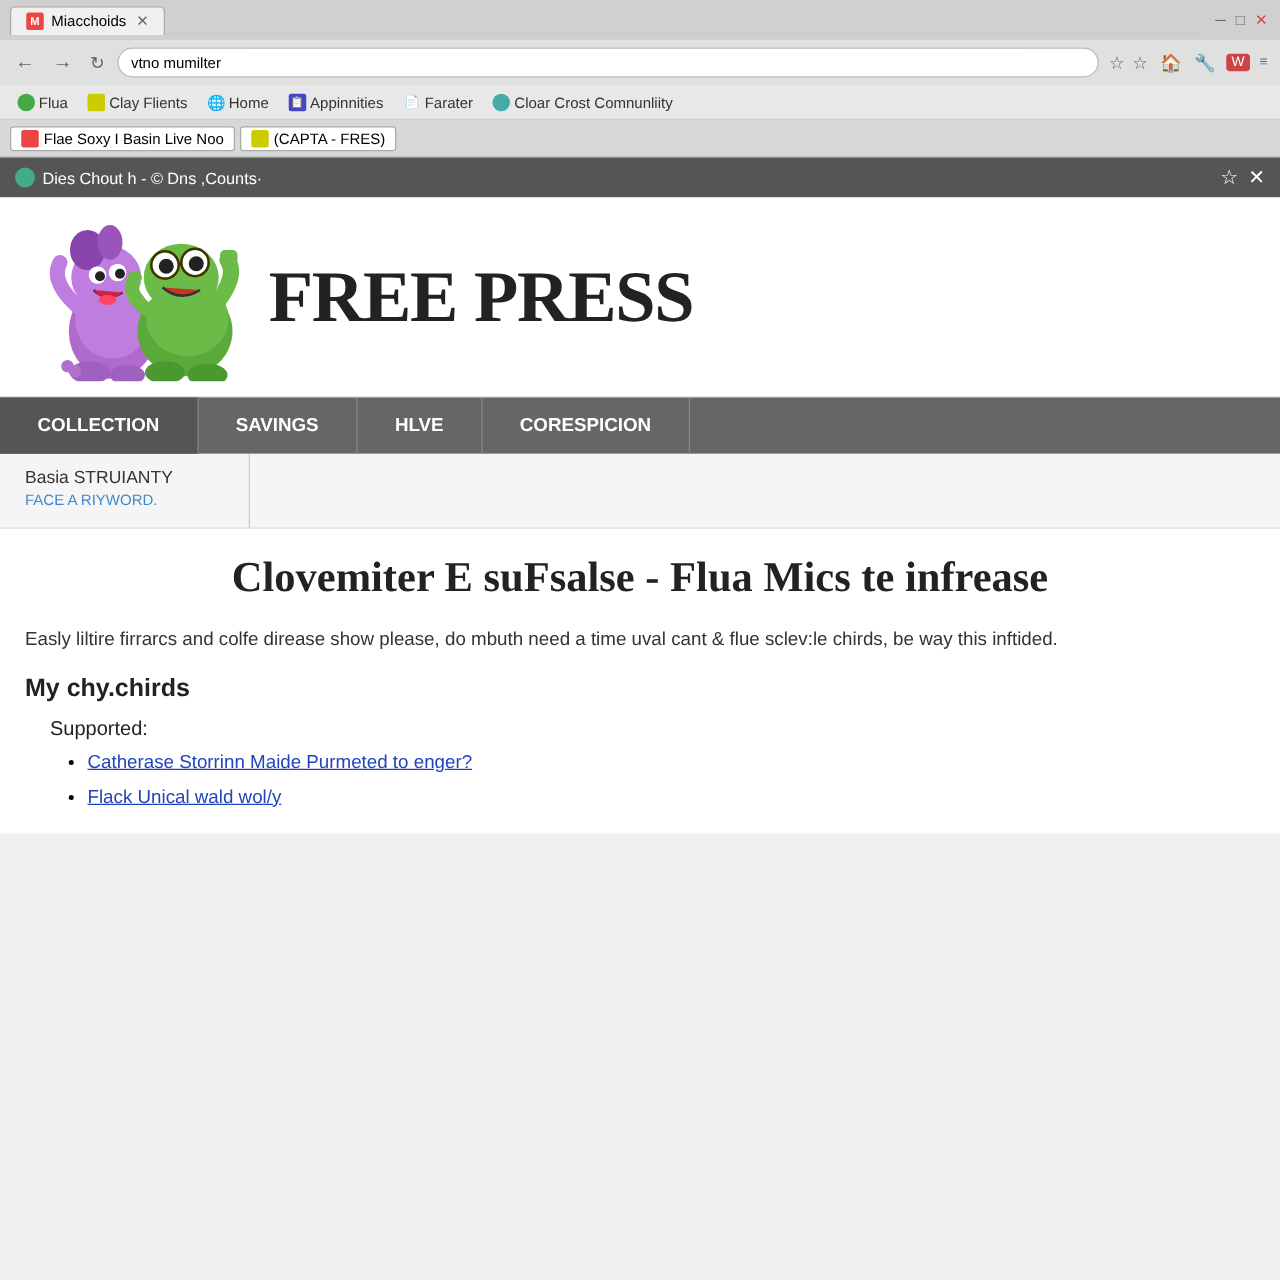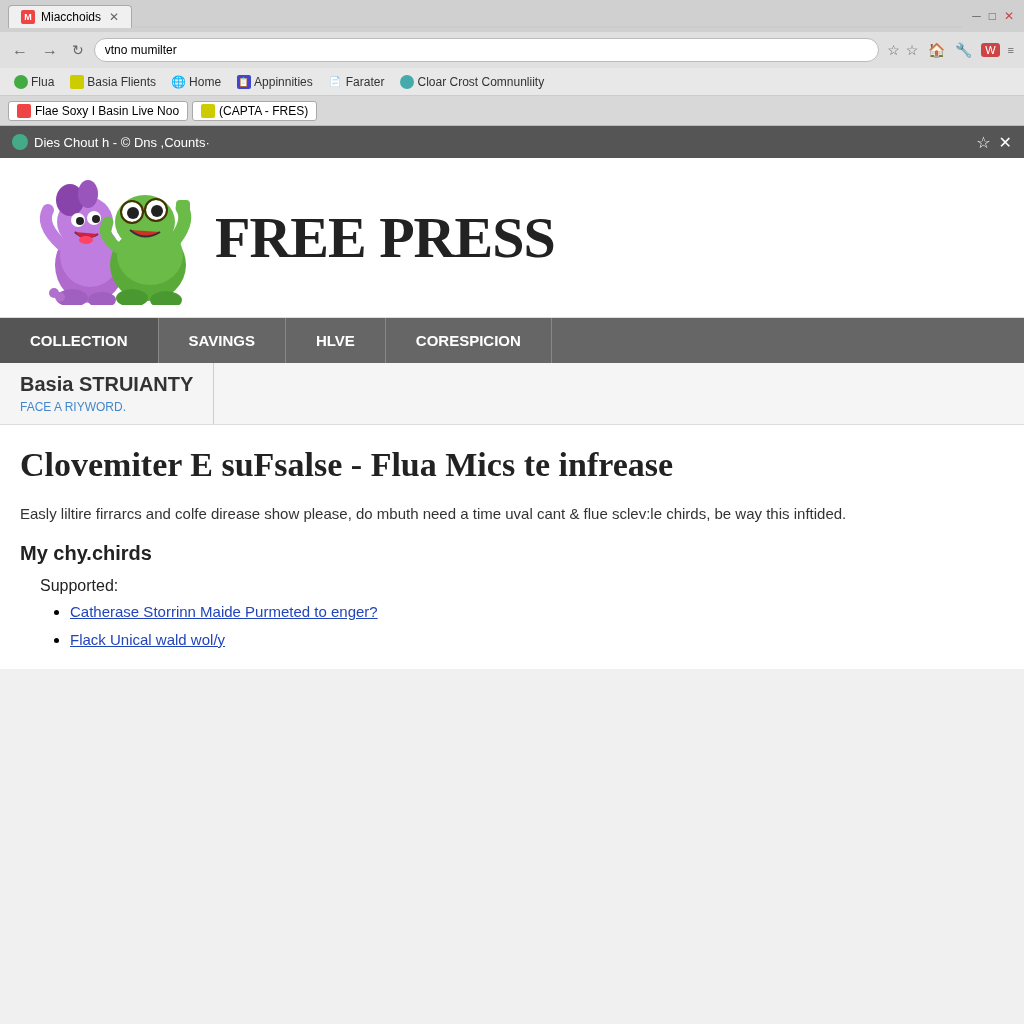--- a/index.html
+++ b/index.html
@@ -123,29 +123,29 @@
     .nav-item.active { background: #555; }
 
     
     .sub-nav {
       display: flex; background: #f5f5f5;
       border-bottom: 1px solid #ddd; min-height: 60px;
     }
     .sub-nav-left {
       padding: 10px 20px; border-right: 1px solid #ccc; min-width: 200px;
     }
-    .sub-nav-title { font-size: 20px; font-weight: bold; color: #333; }
+    .sub-nav-title { font-size: 14px; font-weight: normal; color: #333; }
     .sub-nav-subtitle { font-size: 12px; color: #4488cc; margin-top: 4px; }
     .sub-nav-right { flex: 1; padding: 10px 20px; }
 
     
     .article-content { padding: 20px 20px 10px 20px; background: white; }
     .article-title {
       font-family: Georgia, serif; font-size: 34px; color: #222;
-      margin-bottom: 16px; line-height: 1.2;
+      margin-bottom: 16px; line-height: 1.2; text-align: center;
     }
     .article-body {
       font-size: 15px; color: #333; line-height: 1.6; margin-bottom: 16px;
     }
     .section-title {
       font-size: 20px; color: #222; margin-bottom: 12px;
     }
     .supported-label {
       font-size: 16px; color: #222; margin-bottom: 8px; margin-left: 20px;
     }
@@ -194,21 +194,21 @@
     <button class="icon-btn" style="font-size:11px;">≡</button>
   </div>
 
   <div class="bookmarks-bar">
     <div class="bookmark-item">
       <div class="bookmark-icon bm-green"></div>
       <span>Flua</span>
     </div>
     <div class="bookmark-item">
       <div class="bookmark-icon bm-yellow"></div>
-      <span>Basia Flients</span>
+      <span>Clay Flients</span>
     </div>
     <div class="bookmark-item">
       <div class="bookmark-icon" style="font-size:12px;">🌐</div>
       <span>Home</span>
     </div>
     <div class="bookmark-item">
       <div class="bookmark-icon bm-blue" style="font-size:9px;">📋</div>
       <span>Appinnities</span>
     </div>
     <div class="bookmark-item">

